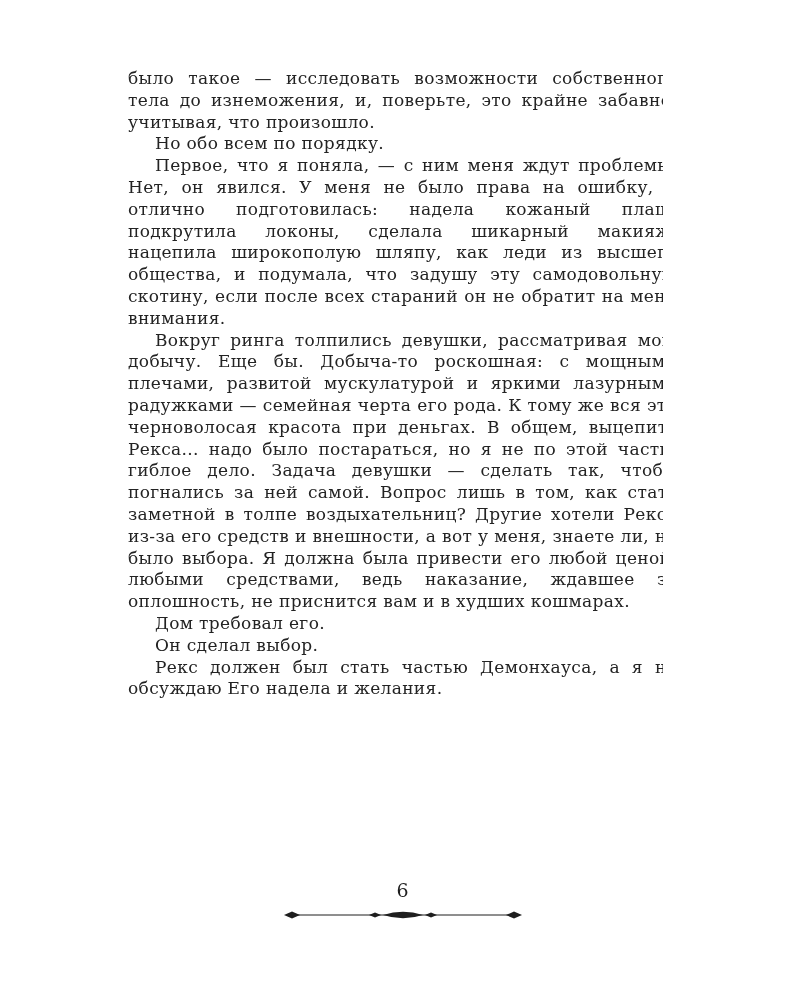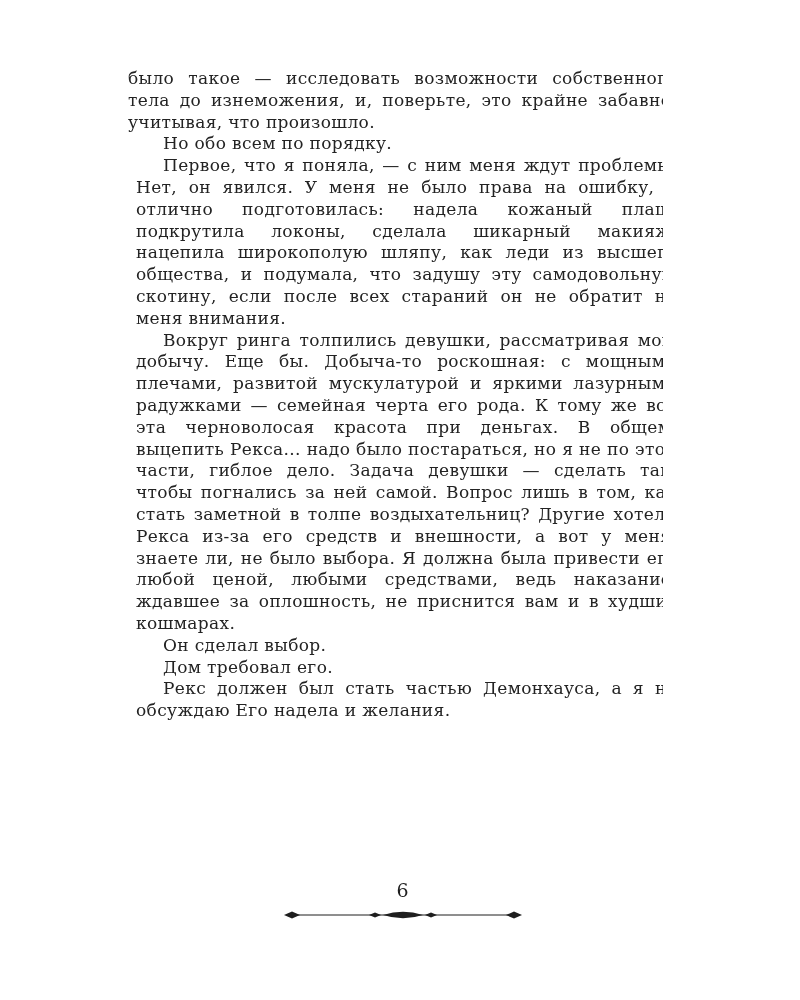--- a/index.html
+++ b/index.html
@@ -33,21 +33,20 @@
       hyphens: auto;
       -webkit-hyphens: auto;
     }
 
     .text-block p.para {
       margin: 0;
     }
 
     .text-block p.para.indent {
       text-indent: 27px;
-      margin-left: 8px;
     }
 
     .page-footer {
       position: absolute;
       top: 878px;
       left: 128px;
       width: 549px;
       text-align: center;
       color: #1e1e1e;
     }
@@ -72,22 +71,22 @@
 <body>
 
 <div class="page">
 
   <div class="text-block">
 
   <p class="para" lang="ru">было такое — исследовать возможности собственного тела до изнеможения, и, поверьте, это крайне забавно, учитывая, что произошло.</p>
       <p class="para indent" lang="ru">Но обо всем по порядку.</p>
       <p class="para indent" lang="ru">Первое, что я поняла, — с ним меня ждут проблемы. Нет, он явился. У меня не было права на ошибку, я отлично подготовилась: надела кожаный плащ, подкрутила локоны, сделала шикарный макияж, нацепила широкополую шляпу, как леди из высшего общества, и подумала, что задушу эту самодовольную скотину, если после всех стараний он не обратит на меня внимания.</p>
       <p class="para indent" lang="ru">Вокруг ринга толпились девушки, рассматривая мою добычу. Еще бы. Добыча-то роскошная: с мощными плечами, развитой мускулатурой и яркими лазурными радужками — семейная черта его рода. К тому же вся эта черноволосая красота при деньгах. В общем, выцепить Рекса... надо было постараться, но я не по этой части, гиблое дело. Задача девушки — сделать так, чтобы погнались за ней самой. Вопрос лишь в том, как стать заметной в толпе воздыхательниц? Другие хотели Рекса из-за его средств и внешности, а вот у меня, знаете ли, не было выбора. Я должна была привести его любой ценой, любыми средствами, ведь наказание, ждавшее за оплошность, не приснится вам и в худших кошмарах.</p>
+      <p class="para indent" lang="ru">Дом требовал его.</p>
       <p class="para indent" lang="ru">Он сделал выбор.</p>
-      <p class="para indent" lang="ru">Дом требовал его.</p>
       <p class="para indent" lang="ru">Рекс должен был стать частью Демонхауса, а я не обсуждаю Его надела и желания.</p>
     </div>
 
   <div class="page-footer">
     <div class="page-number">6</div>
     <div class="divider">
       <svg width="240" height="14" viewBox="0 0 240 14" xmlns="http://www.w3.org/2000/svg">
         <line x1="6" y1="7" x2="234" y2="7" stroke="#1e1e1e" stroke-width="1"></line>
         <polygon points="1,7 9,3.5 17,7 9,10.5" fill="#1e1e1e"></polygon>
         <polygon points="223,7 231,3.5 239,7 231,10.5" fill="#1e1e1e"></polygon>

